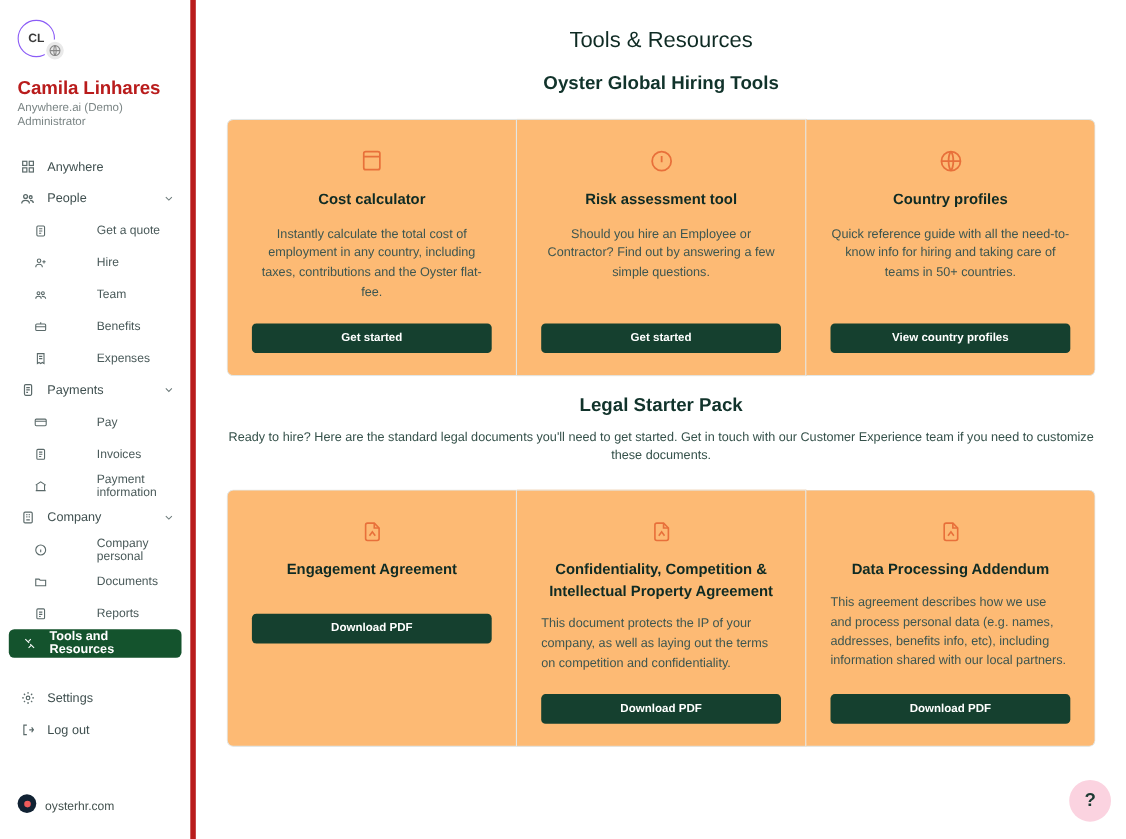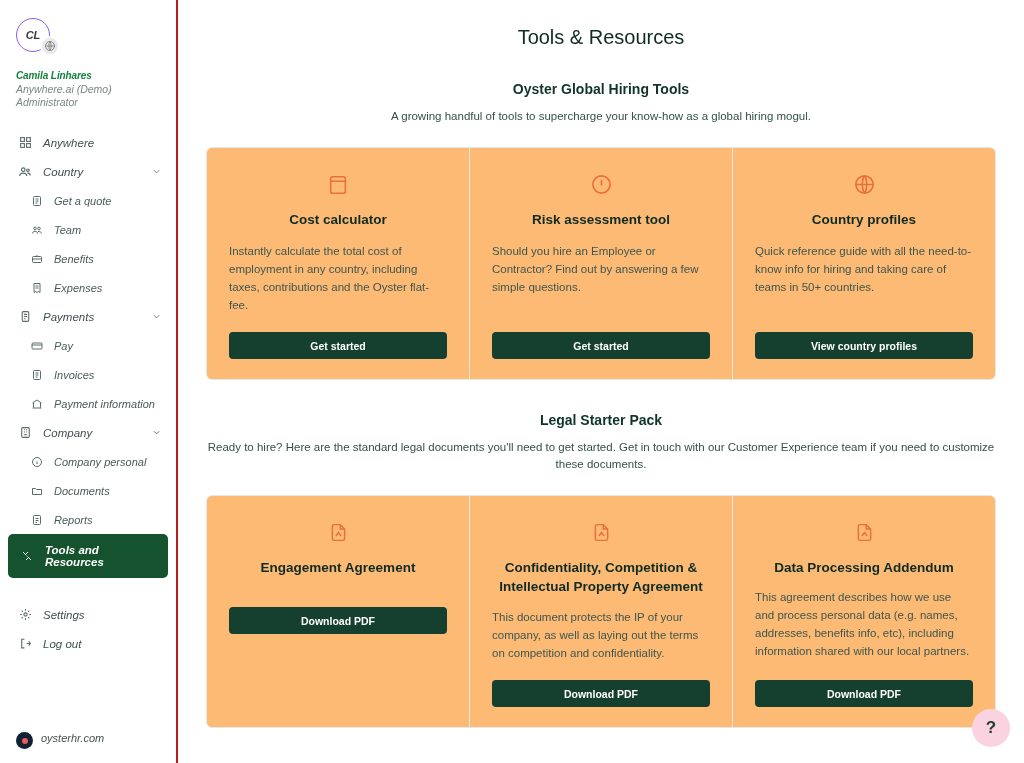--- a/index.html
+++ b/index.html
@@ -9,44 +9,43 @@
     background: #ffffff;
     color: #1a2b2b;
     overflow: hidden;
   }
   .app { display: flex; width: 1024px; height: 763px; }
 
   
   .sidebar {
     width: 178px; height: 763px;
     background: #ffffff;
-    border-right: 2px solid #b91c1c;
+    border-right: 5px solid #b91c1c;
     position: relative;
     flex: 0 0 178px;
     padding-top: 18px;
-    font-style: italic;
   }
   .avatar-row { padding: 0 16px; position: relative; height: 44px; }
   .avatar {
     width: 34px; height: 34px; border-radius: 50%;
     border: 1.5px solid #8b5cf6;
     display: flex; align-items: center; justify-content: center;
     font-size: 11px; font-weight: 700; color: #3a3a3a;
     background: #fff;
   }
   .avatar-badge {
     position: absolute; left: 40px; top: 18px;
     width: 20px; height: 20px; border-radius: 50%;
     background: #e9e9e9; border: 2px solid #fff;
     display: flex; align-items: center; justify-content: center;
     font-size: 9px; color: #777;
   }
   .user-name {
     padding: 8px 16px 0 16px;
-    font-size: 10px; font-weight: 700; color: #15803d;
+    font-size: 17px; font-weight: 700; color: #b91c1c;
     letter-spacing: -0.1px;
   }
   .user-company {
     padding: 2px 16px 0 16px;
     font-size: 10.5px; color: #7b8585;
   }
   .user-role {
     padding: 1px 16px 0 16px;
     font-size: 10.5px; color: #7b8585;
   }
@@ -59,38 +58,38 @@
     color: #3f4f4f;
     cursor: pointer;
     position: relative;
   }
   .nav-item .ico {
     width: 18px; height: 16px; margin-right: 9px;
     display: inline-flex; align-items: center; justify-content: center;
     color: #5b6a6a;
     flex: 0 0 18px;
   }
-  .nav-item.sub { padding-left: 28px; font-size: 11px; color: #4a5a5a; }
+  .nav-item.sub { padding-left: 28px; font-size: 11px; color: #4a5a5a; gap: 34px; }
   .nav-item.sub .ico { margin-right: 8px; }
   .chev { margin-left: auto; color: #6c7a7a; display: inline-flex; }
   .nav-item.active {
     background: #14532d;
     color: #ffffff;
     border-radius: 5px;
     margin: 0 8px;
     padding-left: 10px;
     font-weight: 700;
-    height: 44px;
+    height: 26px;
   }
   .nav-item.active .ico { color: #ffffff; }
   .nav-gap { height: 22px; }
   .sidebar-footer {
-    position: absolute; bottom: 14px; left: 0; width: 100%;
+    position: absolute; bottom: 24px; left: 0; width: 100%;
     padding: 0 16px;
-    display: flex; align-items: flex-start;
+    display: flex; align-items: flex-end;
   }
   .oyster-logo {
     width: 17px; height: 17px; border-radius: 50%;
     background: #123; margin-right: 8px;
     display: flex; align-items: center; justify-content: center;
   }
   .oyster-logo .dot { width: 6px; height: 6px; border-radius: 50%; background: #f0a; background: #ef5b5b; }
   .brand-text { font-size: 11px; color: #44524f; }
 
   
@@ -101,23 +100,23 @@
     position: relative;
   }
   .page-title {
     text-align: center;
     font-size: 20px; font-weight: 400;
     color: #0f2b24;
     margin-top: 8px;
   }
   .section-title {
     text-align: center;
-    font-size: 14px; font-weight: 700;
+    font-size: 17px; font-weight: 700;
     color: #11332b;
-    margin-top: 32px;
+    margin-top: 17px;
   }
   .section-sub {
     text-align: center;
     font-size: 11.5px; color: #35514a;
     margin-top: 11px;
     line-height: 1.45;
     max-width: 790px;
     margin-left: auto; margin-right: auto;
   }
   .cards {
@@ -141,21 +140,21 @@
     height: 30px; display: flex; align-items: center; justify-content: center;
     color: #e8703a; margin-bottom: 10px;
   }
   .card-title {
     font-size: 13.5px; font-weight: 700; color: #0f2b24;
     text-align: center; line-height: 1.45;
     margin-bottom: 14px;
   }
   .card-text {
     font-size: 11.5px; color: #3d5650; line-height: 1.55;
-    text-align: left; width: 100%;
+    text-align: center; width: 100%;
     flex: 1 1 auto;
   }
   .card-cta {
     margin-top: 18px;
     width: 100%;
     height: 27px;
     background: #15402f;
     color: #fff;
     font-size: 10.5px; font-weight: 700;
     border: none; border-radius: 4px;
@@ -217,38 +216,48 @@
 
       <div class="nav-item">
         <span class="ico">
           <svg width="14" height="14" viewBox="0 0 24 24" fill="none" stroke="currentColor" stroke-width="2">
               <circle cx="9" cy="8" r="3"></circle>
               <circle cx="17" cy="9" r="2.2"></circle>
               <path d="M3 19c0-3 2.7-5 6-5s6 2 6 5"></path>
               <path d="M16 14c2.6 0 5 1.6 5 4"></path>
             </svg>
         </span>
-        <span>Country</span>
+        <span>People</span>
         <span class="chev">
           <svg width="11" height="11" viewBox="0 0 24 24" fill="none" stroke="currentColor" stroke-width="2">
               <polyline points="6 9 12 15 18 9"></polyline>
             </svg>
         </span>
       </div>
 
       <div class="nav-item sub">
         <span class="ico">
           <svg width="12" height="12" viewBox="0 0 24 24" fill="none" stroke="currentColor" stroke-width="2">
               <rect x="5" y="3" width="14" height="18" rx="2"></rect>
               <path d="M9 8h6M9 12h6M9 16h4"></path>
             </svg>
         </span>
         <span>Get a quote</span>
       </div>
 
+      <div class="nav-item sub">
+        <span class="ico">
+          <svg width="12" height="12" viewBox="0 0 24 24" fill="none" stroke="currentColor" stroke-width="2">
+              <circle cx="9" cy="8" r="3.2"></circle>
+              <path d="M3 20c0-3.3 2.7-5.5 6-5.5s6 2.2 6 5.5"></path>
+              <path d="M18 7v6M15 10h6"></path>
+            </svg>
+        </span>
+        <span>Hire</span>
+      </div>
 
       <div class="nav-item sub">
         <span class="ico">
           <svg width="12" height="12" viewBox="0 0 24 24" fill="none" stroke="currentColor" stroke-width="2">
               <circle cx="8" cy="9" r="2.6"></circle>
               <circle cx="16" cy="9" r="2.6"></circle>
               <path d="M3 19c0-2.6 2.2-4.4 5-4.4s5 1.8 5 4.4"></path>
               <path d="M14 15c2.6-.4 7 .9 7 4"></path>
             </svg>
         </span>
@@ -403,21 +412,20 @@
         </span>
       <span class="brand-text">oysterhr.com</span>
     </div>
   </aside>
 
   <main class="main">
 
     <h1 class="page-title">Tools &amp; Resources</h1>
 
     <h2 class="section-title">Oyster Global Hiring Tools</h2>
-    <p class="section-sub">A growing handful of tools to supercharge your know-how as a global hiring mogul.</p>
 
     <div class="cards">
 
       <div class="card">
         <div class="card-icon">
           <svg width="22" height="22" viewBox="0 0 24 24" fill="none" stroke="currentColor" stroke-width="1.7">
               <rect x="4" y="3" width="16" height="18" rx="2"></rect>
               <path d="M4 8h16"></path>
               <path d="M8 12h.01M12 12h.01M16 12h.01M8 16h.01M12 16h.01M16 16h.01"></path>
             </svg>

